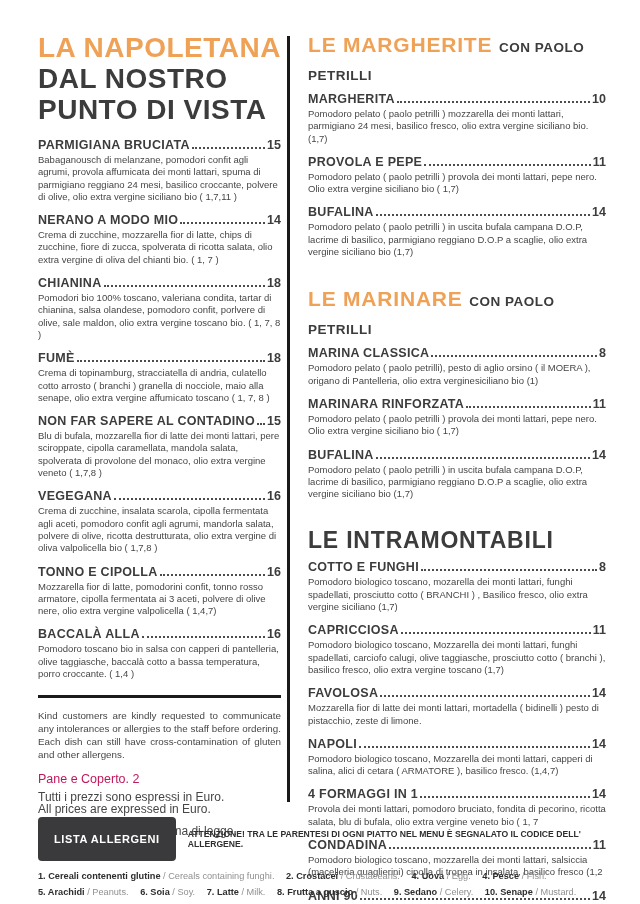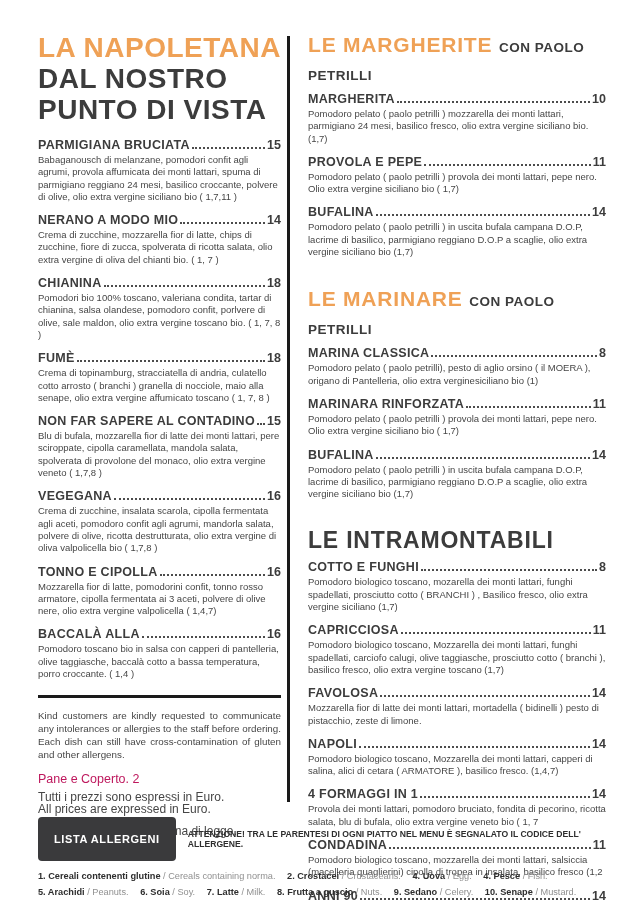--- a/index.html
+++ b/index.html
@@ -260,21 +260,21 @@
     </div>
 
   </div>
 
   <div class="footer">
     <div class="footer-top">
       <span class="badge">LISTA ALLERGENI</span>
       <span class="warning">ATTENZIONE! TRA LE PARENTESI DI OGNI PIATTO NEL MENU È SEGNALATO IL CODICE DELL' ALLERGENE.</span>
     </div>
     <div class="allergens">
-      <span class="al"><span class="al-it">1. Cereali contenenti glutine</span> <span class="al-en">/ Cereals containing norma.</span></span>
+      <span class="al"><span class="al-it">1. Cereali contenenti glutine</span> <span class="al-en">/ Cereals containing funghi.</span></span>
       <span class="al"><span class="al-it">2. Crostacei</span> <span class="al-en">/ Crustaceans.</span></span>
       <span class="al"><span class="al-it">4. Uova</span> <span class="al-en">/ Egg.</span></span>
       <span class="al"><span class="al-it">4. Pesce</span> <span class="al-en">/ Fish.</span></span>
       <span class="al"><span class="al-it">5. Arachidi</span> <span class="al-en">/ Peanuts.</span></span>
       <span class="al"><span class="al-it">6. Soia</span> <span class="al-en">/ Soy.</span></span>
       <span class="al"><span class="al-it">7. Latte</span> <span class="al-en">/ Milk.</span></span>
       <span class="al"><span class="al-it">8. Frutta a guscio</span> <span class="al-en">/ Nuts.</span></span>
       <span class="al"><span class="al-it">9. Sedano</span> <span class="al-en">/ Celery.</span></span>
       <span class="al"><span class="al-it">10. Senape</span> <span class="al-en">/ Mustard.</span></span>
       <span class="al"><span class="al-it">11. Semi di Sesamo</span> <span class="al-en">/ Sesame seeds.</span></span>

